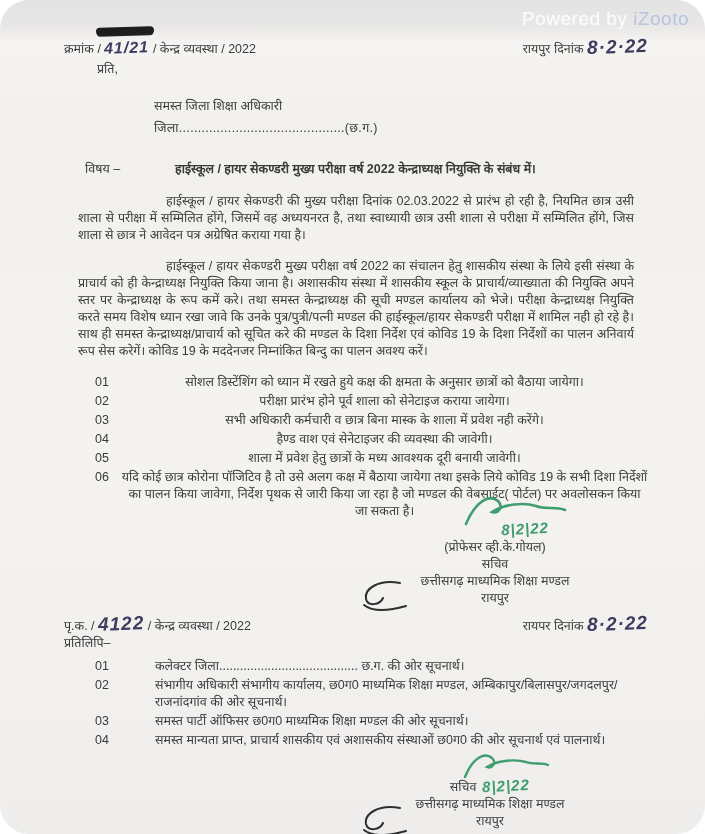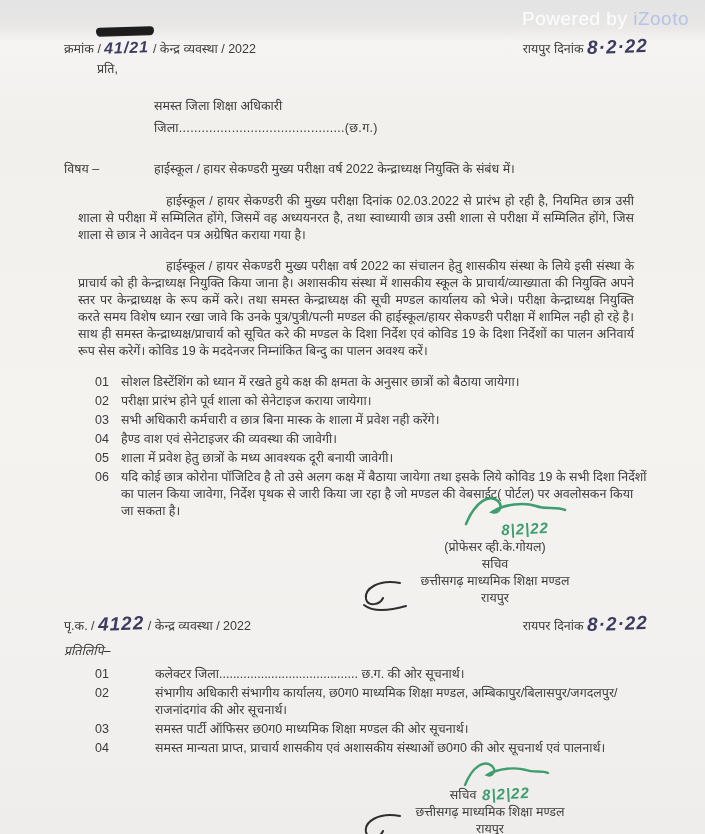--- a/index.html
+++ b/index.html
@@ -3,20 +3,21 @@
 <meta charset="utf-8">
 <style>
   html,body{margin:0;padding:0;}
   .page{
     position:relative;
     width:705px;height:834px;
     overflow:hidden;
     font-family:"Liberation Sans","DejaVu Sans",sans-serif;
     color:#3a3a3a;
     background:linear-gradient(180deg,#e3e3e3 0px,#e8e7e6 26px,#f5f4f2 42px,#f1f0ed 130px,#f4f3f0 420px,#f1f0ee 700px,#eeedeb 100%);
+    border-radius:29px;
   }
   .watermark{
     position:absolute;top:8px;right:16px;
     font-size:19px;letter-spacing:.5px;font-weight:500;
   }
   .wm-powered{color:#fbfbfb;text-shadow:0 0 1px rgba(255,255,255,.6);}
   .wm-brand{color:#b7c3e4;}
   .redaction{
     position:absolute;top:27px;left:96px;width:58px;height:8px;
     background:#1d1d1d;border-radius:4px;transform:rotate(-1.5deg);
@@ -27,38 +28,38 @@
   .hand{
     display:inline-block;font-style:italic;font-weight:600;color:#3d3b5e;
     transform:rotate(-2deg);font-size:16px;letter-spacing:1px;
   }
   .hand-lg{font-size:19px;}
   .hand-green{color:#3f9d6f;transform:rotate(-3deg);font-size:15px;}
   .prati{margin-top:3px;margin-left:33px;}
   .addressee{margin:20px 0 0 90px;}
   .addr2{margin-top:5px;letter-spacing:.3px;}
   .subject-row{display:flex;margin-top:24px;}
-  .subject-label{width:90px;flex:none;}
-  .subject-text{flex:1;}
+  .subject-label{width:90px;flex:none;margin-left:21px;}
+  .subject-text{flex:1;font-weight:bold;}
   .body-block{margin-top:15px;text-align:justify;}
   .body-block p{margin:14px;text-indent:88px;}
   .points{margin-top:14px;padding-left:31px;}
   .pt{display:flex;margin-bottom:2px;}
   .pt-num{width:26px;flex:none;}
-  .pt-text{flex:1;}
+  .pt-text{flex:1;text-align:center;}
   .sig-block{
     position:relative;width:250px;margin:-30px 28px 0 auto;
     text-align:center;line-height:17px;
   }
   .sig-scribble{display:block;margin:0 auto -4px 90px;}
   .sig-date{display:block;text-align:center;margin:-10px 0 2px 60px;}
   .sig-swoosh{position:absolute;left:-14px;bottom:-10px;}
   .sig-swoosh2{position:absolute;left:-14px;bottom:-12px;}
   .endorse-row{display:flex;justify-content:space-between;align-items:baseline;margin-top:8px;}
-  .pratilipi{margin-top:8px;font-style:italic;}
+  .pratilipi{margin-top:0;}
   .copies{margin-top:6px;padding-left:31px;}
   .cp{display:flex;margin-bottom:2px;}
   .cp-num{width:60px;flex:none;}
   .cp-text{flex:1;max-width:500px;}
   .sig-block2{
     position:relative;width:240px;margin:2px 38px 0 auto;
     text-align:center;line-height:17px;
   }
   .sig2-line1{display:flex;justify-content:center;align-items:baseline;gap:6px;}
 </style>

